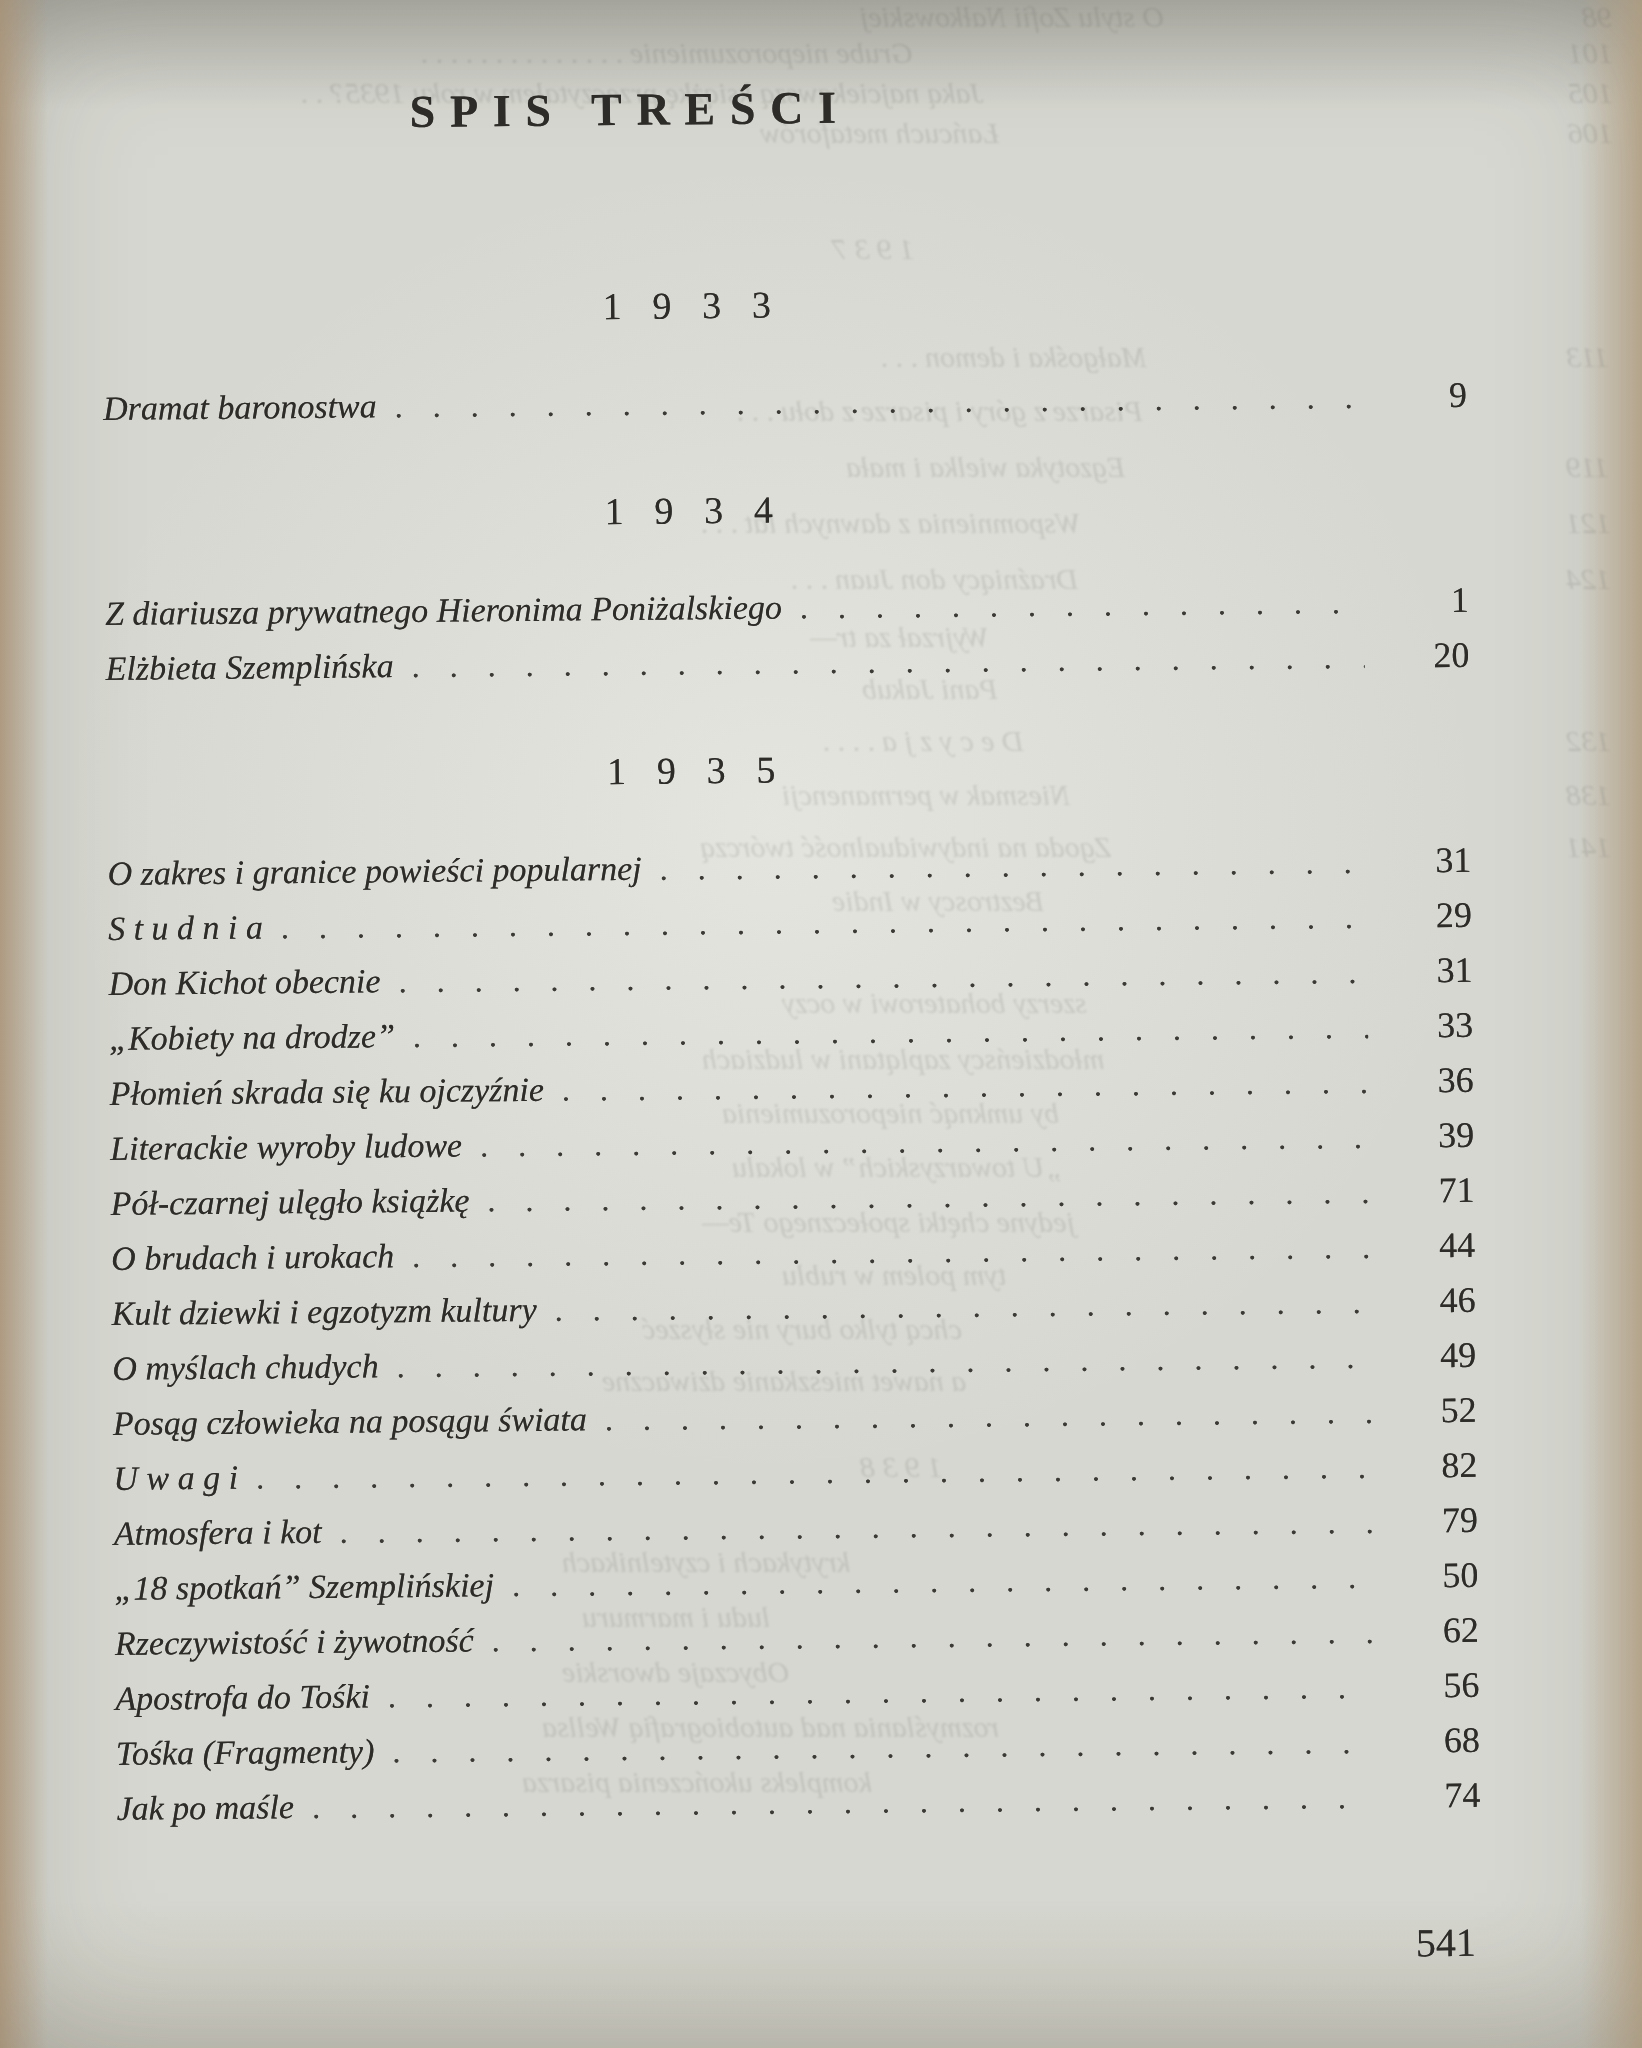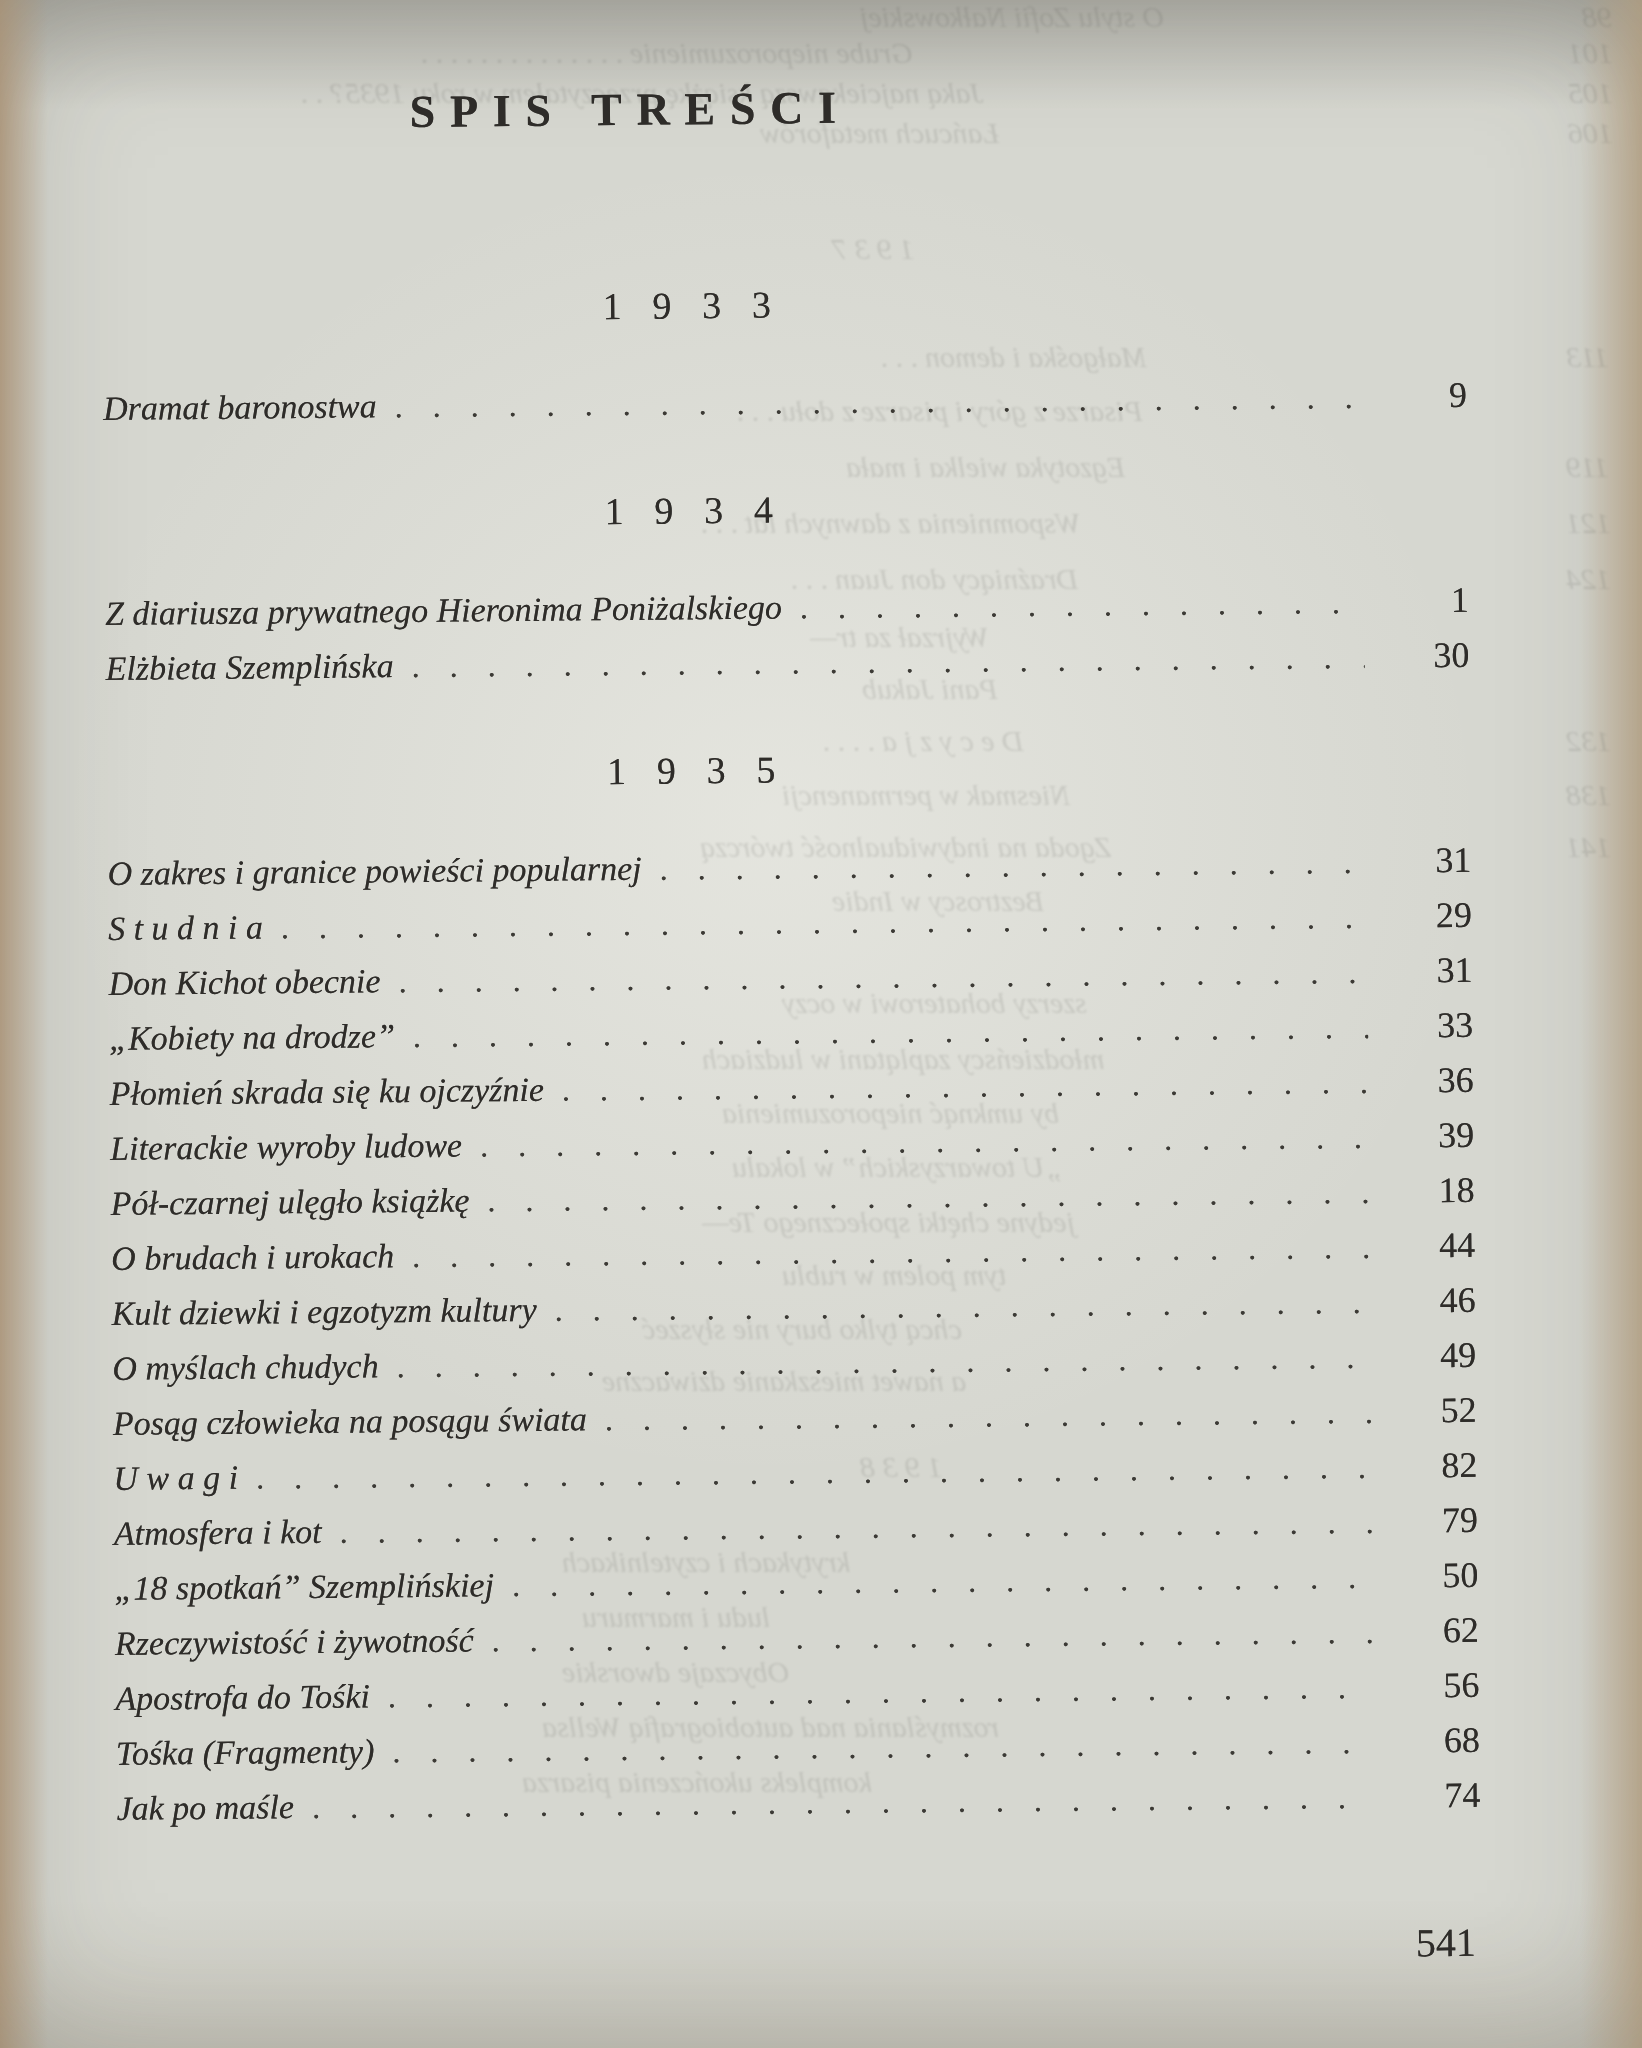--- a/index.html
+++ b/index.html
@@ -134,21 +134,21 @@
     <div class="rows">
   <div class="row">
     <span class="row-title">Z diariusza prywatnego Hieronima Poniżalskiego</span>
     <span class="dots">. . . . . . . . . . . . . . . . . . . . . . . . . . . . . . . . . . . . . . . . . . . . . . . . . . . . . . . . . . . . . . . . . . . . . . </span>
     <span class="row-page">1</span>
   </div>
 
   <div class="row">
     <span class="row-title">Elżbieta Szemplińska</span>
     <span class="dots">. . . . . . . . . . . . . . . . . . . . . . . . . . . . . . . . . . . . . . . . . . . . . . . . . . . . . . . . . . . . . . . . . . . . . . </span>
-    <span class="row-page">30</span>
+    <span class="row-page">20</span>
   </div>
 </div>
   </div>
 
   <div class="section">
     <h2 class="year">1 9 3 5</h2>
     <div class="rows">
   <div class="row">
     <span class="row-title">O zakres i granice powieści popularnej</span>
     <span class="dots">. . . . . . . . . . . . . . . . . . . . . . . . . . . . . . . . . . . . . . . . . . . . . . . . . . . . . . . . . . . . . . . . . . . . . . </span>
@@ -181,21 +181,21 @@
 
   <div class="row">
     <span class="row-title">Literackie wyroby ludowe</span>
     <span class="dots">. . . . . . . . . . . . . . . . . . . . . . . . . . . . . . . . . . . . . . . . . . . . . . . . . . . . . . . . . . . . . . . . . . . . . . </span>
     <span class="row-page">39</span>
   </div>
 
   <div class="row">
     <span class="row-title">Pół-czarnej ulęgło książkę</span>
     <span class="dots">. . . . . . . . . . . . . . . . . . . . . . . . . . . . . . . . . . . . . . . . . . . . . . . . . . . . . . . . . . . . . . . . . . . . . . </span>
-    <span class="row-page">18</span>
+    <span class="row-page">71</span>
   </div>
 
   <div class="row">
     <span class="row-title">O brudach i urokach</span>
     <span class="dots">. . . . . . . . . . . . . . . . . . . . . . . . . . . . . . . . . . . . . . . . . . . . . . . . . . . . . . . . . . . . . . . . . . . . . . </span>
     <span class="row-page">44</span>
   </div>
 
   <div class="row">
     <span class="row-title">Kult dziewki i egzotyzm kultury</span>

